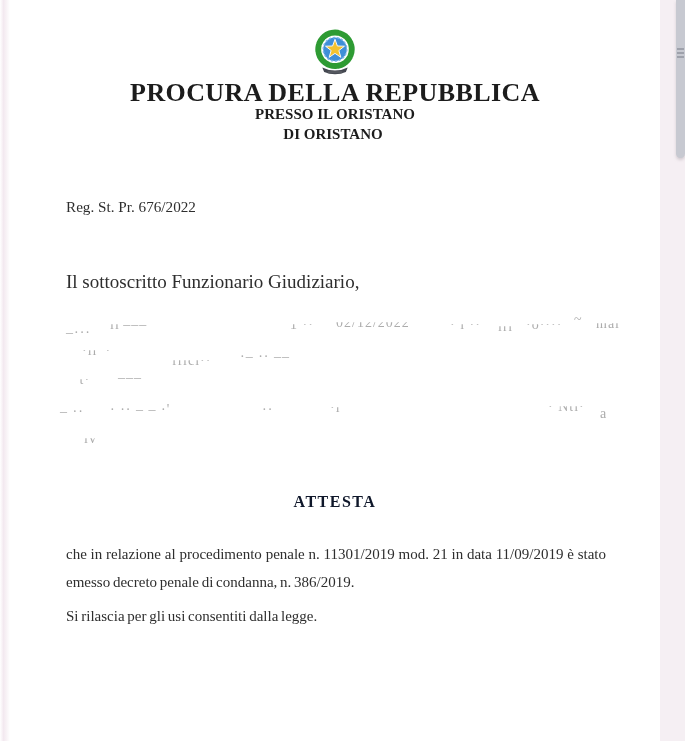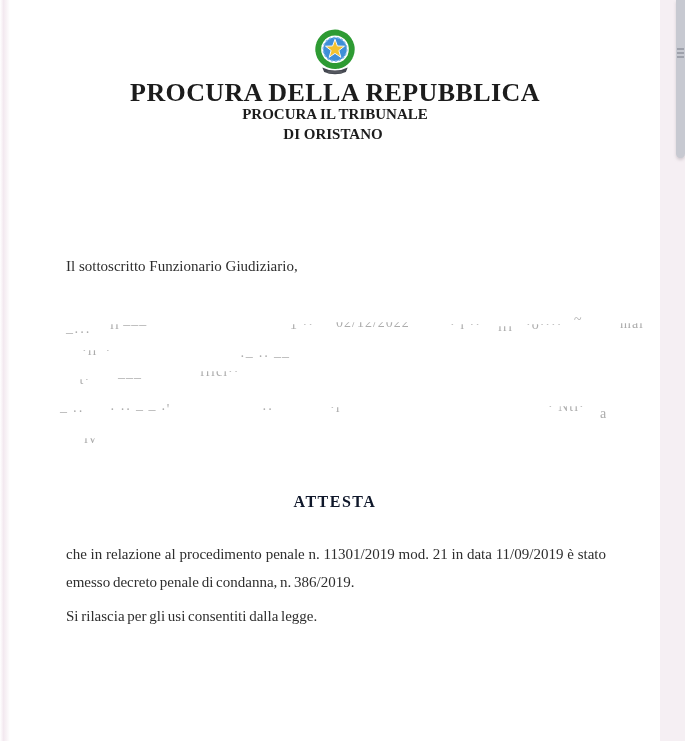--- a/index.html
+++ b/index.html
@@ -45,21 +45,21 @@
     letter-spacing:.4px; color:#1c1c1c;
   }
   .doc-sub1 { position:absolute; left:0; right:0; top:106px; text-align:center; font-weight:bold; font-size:15px; color:#1c1c1c; }
   .doc-sub2 { position:absolute; left:0; right:4px; top:126px; text-align:center; font-weight:bold; font-size:15px; color:#1c1c1c; }
 
   .meta-row {
     position:absolute; left:56px; top:198px; width:540px;
     display:flex; justify-content:space-between;
     font-size:15.2px;
   }
-  .salutation { position:absolute; left:56px; top:258px; font-size:15px; }
+  .salutation { position:absolute; left:56px; top:271px; font-size:19px; }
 
   
   .redacted-layer { position:absolute; left:0; top:0; width:650px; height:460px; }
   .frag {
     position:absolute; color:#909090; font-size:14px;
     letter-spacing:1px; white-space:pre; opacity:.75;
   }
   .frag.cut-top { clip-path:inset(45% 0 0 0); }
 
   .attesta {
@@ -96,43 +96,44 @@
       <circle cx="32" cy="25" r="13" fill="none" stroke="#7db4e6" stroke-width="1.6" stroke-dasharray="2.5 2"></circle>
 
       <path d="M32,14 L34.65,21.36 L42.46,21.60 L36.28,26.39 L38.47,33.90 L32,29.50 L25.53,33.90 L27.72,26.39 L21.54,21.60 L29.35,21.36 Z" fill="#f2c230" stroke="#ffffff" stroke-width="1"></path>
 
       <path d="M18,45 Q32,52 46,45 L44,50 Q32,55 20,50 Z" fill="#434750"></path>
       <path d="M24,49 h16 v2.5 h-16 z" fill="#55585f"></path>
     </svg>
   </div>
 
   <div class="doc-title">PROCURA DELLA REPUBBLICA</div>
-  <div class="doc-sub1">PROCURA IL TRIBUNALE</div>
+  <div class="doc-sub1">PRESSO IL ORISTANO</div>
   <div class="doc-sub2">DI ORISTANO</div>
 
   <div class="meta-row">
+    <span>Reg. St. Pr. 676/2022</span>
   </div>
 
   <div class="salutation">Il sottoscritto Funzionario Giudiziario,</div>
 
   <div class="redacted-layer">
       <span class="frag" style="left: 56px; top: 325px;">–···</span>
       <span class="frag cut-top" style="left: 100px; top: 317px;">ıl'–––</span>
       <span class="frag cut-top" style="left: 280px; top: 317px;">1 ··</span>
       <span class="frag cut-top" style="left: 326px; top: 315px;">02/12/2022</span>
       <span class="frag cut-top" style="left: 440px; top: 317px;">· i ··</span>
       <span class="frag cut-top" style="left: 488px; top: 319px;">ırr</span>
       <span class="frag cut-top" style="left: 516px; top: 317px;">·o····</span>
       <span class="frag" style="left: 564px; top: 312px;">~</span>
-      <span class="frag cut-top" style="left: 610px; top: 316px;">mai</span>
+      <span class="frag cut-top" style="left: 586px; top: 316px;">mai</span>
       <span class="frag cut-top" style="left: 72px; top: 343px;">·ll' ·</span>
       <span class="frag" style="left: 230px; top: 349px;">·– ·· ––</span>
       <span class="frag cut-top" style="left: 66px; top: 372px;">'t·</span>
       <span class="frag" style="left: 108px; top: 370px;">–––</span>
-      <span class="frag cut-top" style="left: 162px; top: 364px; margin-left: 28px;">ffici··</span>
+      <span class="frag cut-top" style="left: 162px; top: 353px;">ffici··</span>
       <span class="frag" style="left: 50px; top: 404px;">– ··</span>
       <span class="frag" style="left: 100px; top: 402px;">· ·· – – ·'</span>
       <span class="frag" style="left: 252px; top: 402px;">··</span>
       <span class="frag cut-top" style="left: 320px; top: 400px;">·l</span>
       <span class="frag cut-top" style="left: 538px; top: 399px;">· Nti·</span>
       <span class="frag" style="left: 590px; top: 406px;">a</span>
       <span class="frag cut-top" style="left: 74px; top: 431px;">iv</span>
     </div>
 
   <div class="attesta">ATTESTA</div>

